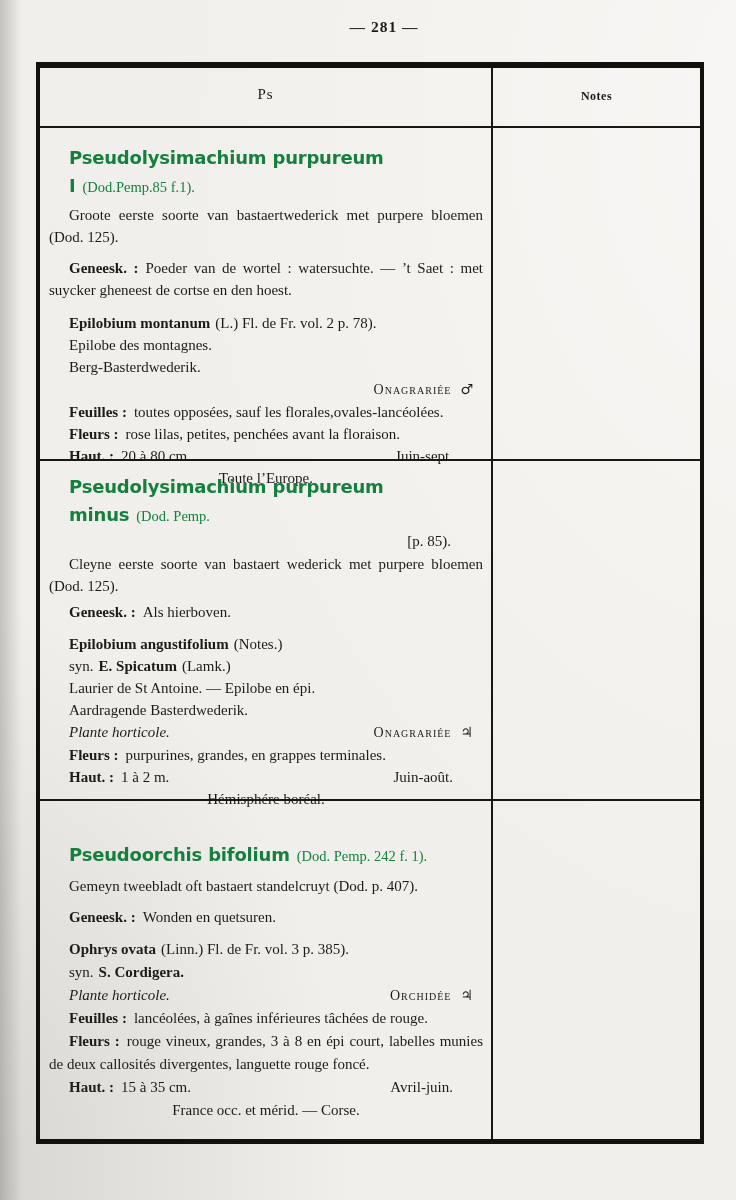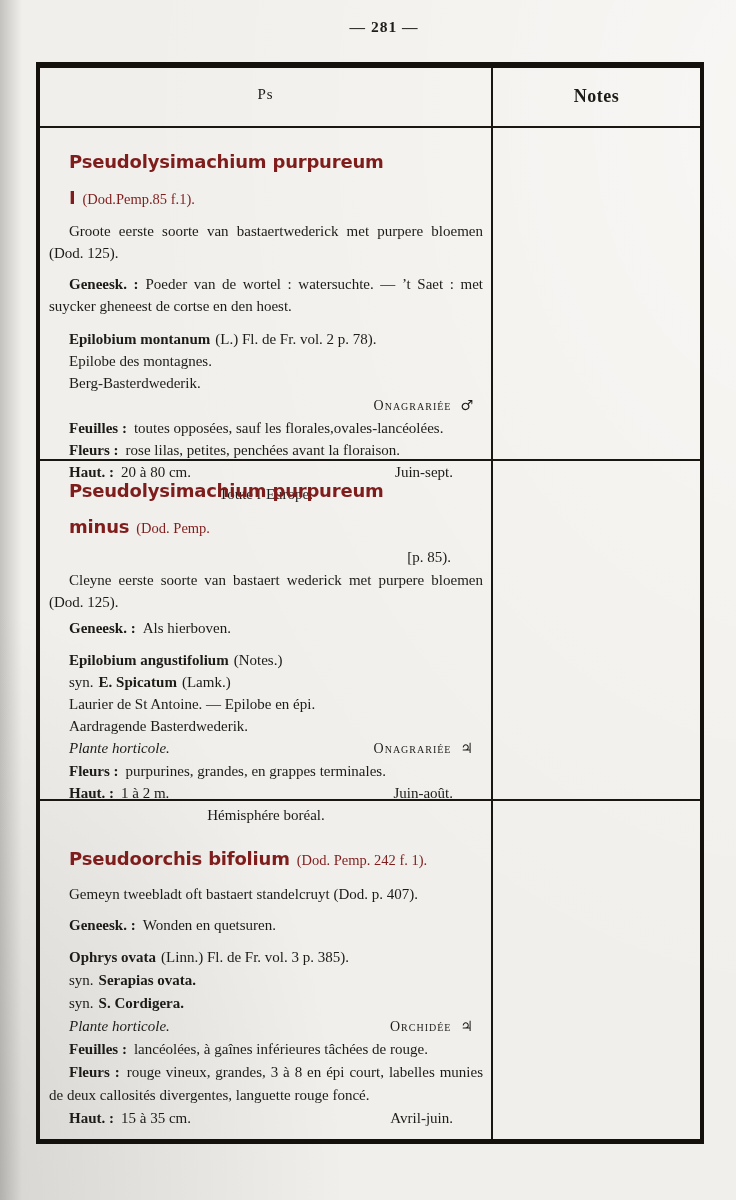--- a/index.html
+++ b/index.html
@@ -26,25 +26,25 @@
     border:4px solid #14110c;border-top-width:6px;border-bottom-width:5px;
     display:grid;
     grid-template-columns:453px 1fr;
     grid-template-rows:60px 333px 340px auto;
   }
   .cell{box-sizing:border-box;}
   .col-l{border-right:2px solid #1a1712;}
   .row-sep{border-bottom:2px solid #1a1712;}
   .hdr{display:flex;align-items:center;justify-content:center;}
   .hdr-ps{font-size:15px;letter-spacing:1px;padding-bottom:6px;}
-  .hdr-notes{font-weight:bold;font-size:18px;letter-spacing:.5px;padding-bottom:2px;}
+  .hdr-notes{font-weight:bold;font-size:12px;letter-spacing:.5px;padding-bottom:2px;}
   .entry{padding:0 8px 0 9px;font-size:15px;line-height:22px;}
   .title-line{font-family:"DejaVu Sans","Liberation Sans",sans-serif;
-    font-weight:700;font-size:18px;letter-spacing:-0.2px;line-height:36px;
-    padding-left:20px;color:#7f1d1d;}
+    font-weight:700;font-size:18px;letter-spacing:-0.2px;line-height:28px;
+    padding-left:20px;color:#15803d;}
   .title-line .ref{font-family:"Liberation Serif","DejaVu Serif",serif;
     font-weight:400;font-size:14.5px;letter-spacing:0;margin-left:7px;}
   .ref-cont{text-align:right;padding-right:32px;line-height:22px;}
   .para{margin:0;text-indent:20px;text-align:justify;}
   .line{line-height:22px;}
   .shift{padding-left:20px;}
   .b{font-weight:700;}
   .i{font-style:italic;}
   .bi{font-weight:700;}
   .lbl{margin-right:7px;}
@@ -158,36 +158,34 @@
     </div>
     <p class="para vern">Gemeyn tweebladt oft bastaert standelcruyt (Dod. p. 407).</p>
     <p class="para geneesk">
       <span class="bi lbl">Geneesk. :</span><span>Wonden en quetsuren.</span>
     </p>
     <div class="species">
       <div class="line shift">
         <span class="b sp">Ophrys ovata</span><span>(Linn.) Fl. de Fr. vol. 3 p. 385).</span>
       </div>
       <div class="line shift">
-        <span class="sp">syn.</span><span class="b">Serapias ovata.</span>
-      </div>
-      <div class="line shift">
         <span class="sp">syn.</span><span class="b">S. Cordigera.</span>
       </div>
       <div class="line fam-line fam-between">
         <span class="i shift">Plante horticole.</span>
         <span><span class="family">Orchidée</span><span class="symbol">♃</span></span>
       </div>
       <p class="para">
         <span class="bi lbl">Feuilles :</span><span>lancéolées, à gaînes inférieures tâchées de rouge.</span>
       </p>
       <p class="para">
         <span class="bi lbl">Fleurs :</span><span>rouge vineux, grandes, 3 à 8 en épi court, labelles munies de deux callosités divergentes, languette rouge foncé.</span>
       </p>
       <div class="line haut-line">
         <span><span class="bi lbl">Haut. :</span><span>15 à 35 cm.</span></span>
         <span>Avril-juin.</span>
       </div>
+      <div class="line range">France occ. et mérid. — Corse.</div>
     </div>
   </div>
   <div class="cell"></div>
 
 </div>
 
 </body></html>

